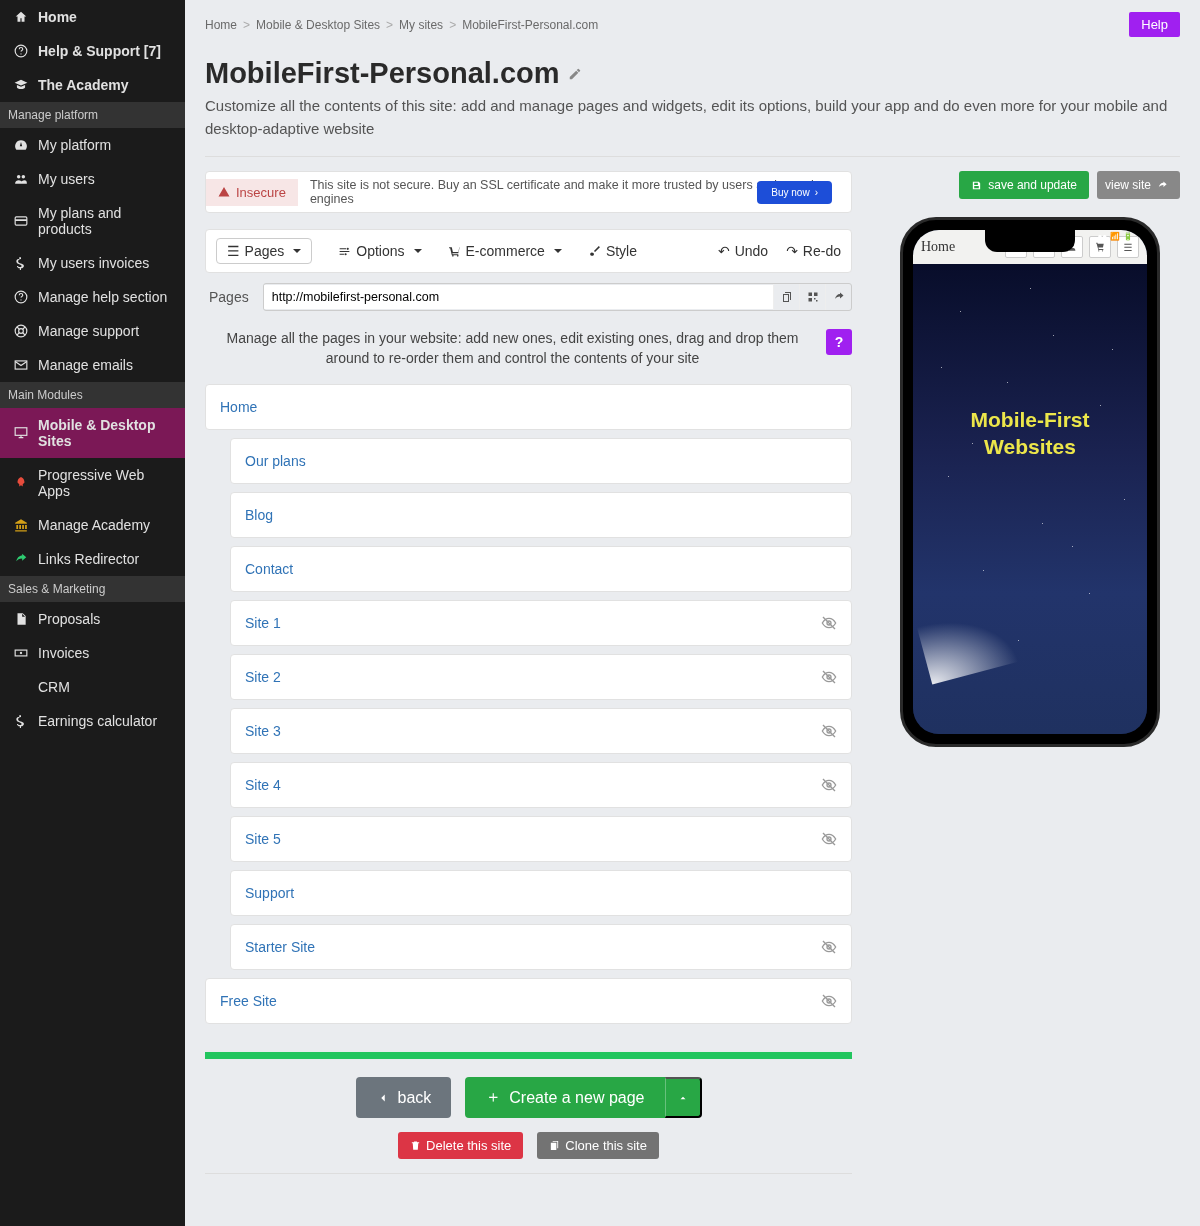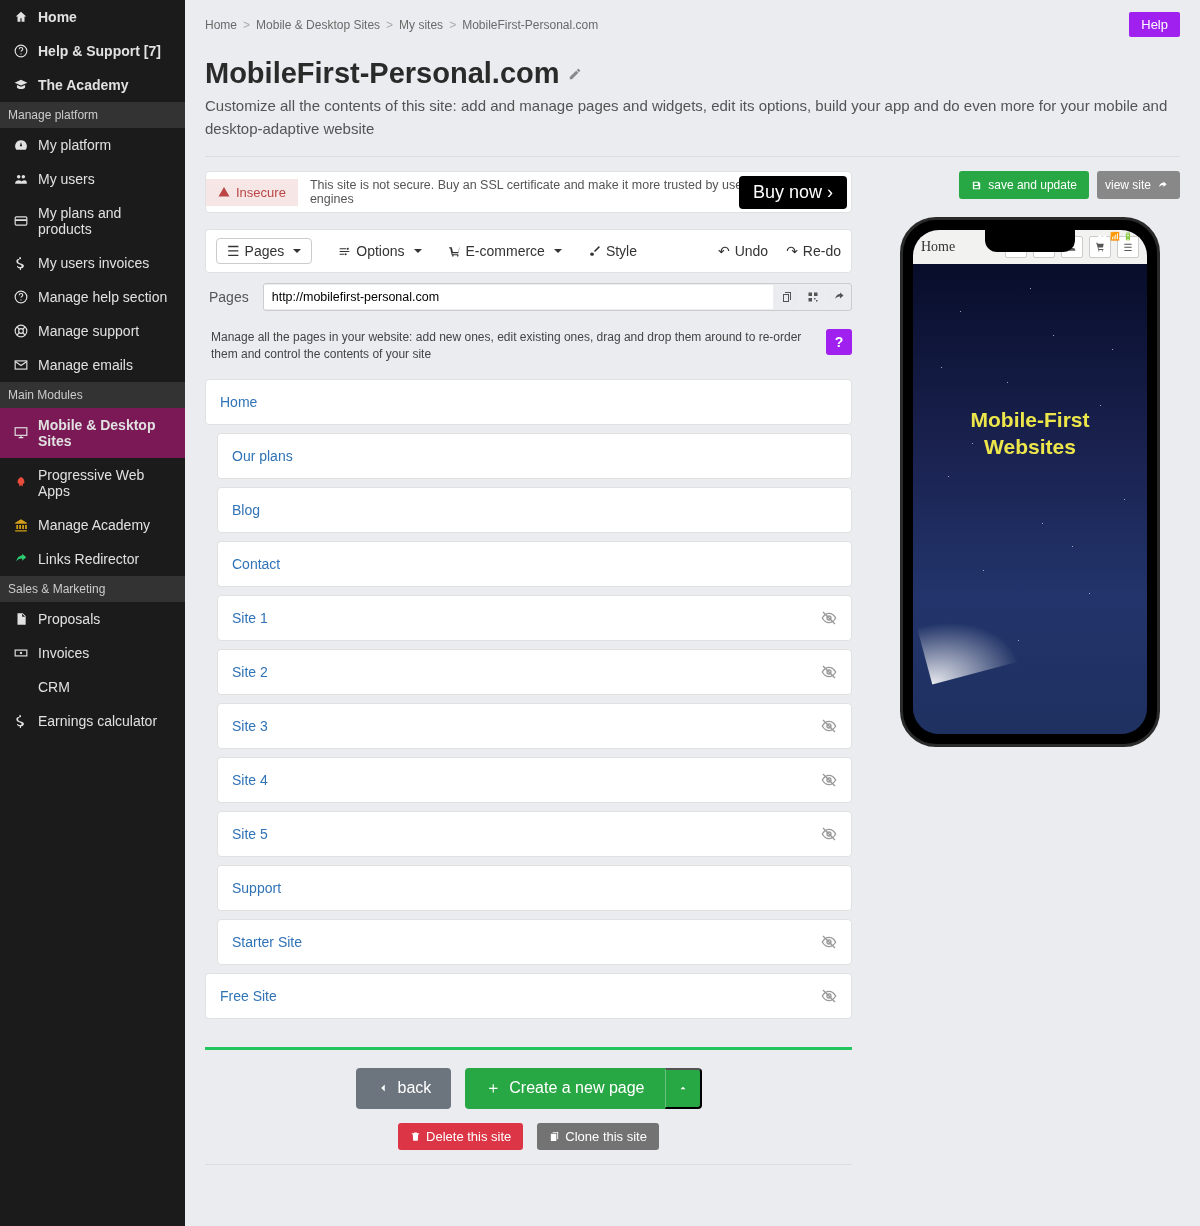--- a/index.html
+++ b/index.html
@@ -20,39 +20,39 @@
 .page-title { font-size: 29px; font-weight: 700; color: #2a2a2a; }
 .edit-icon { color: #888; cursor: pointer; font-size:14px;}
 .subtitle { font-size: 15px; color: #545454; line-height: 1.5; margin-bottom: 16px; }
 .divider { border-top: 1px solid #ddd; margin: 14px 0; }
 .columns { display: flex; gap: 28px; align-items: flex-start; }
 .left-col { flex: 1; min-width: 0; }
 .right-col { width: 300px; flex-shrink: 0; }
 .alert-box { background: #fff; border: 1px solid #e1e1e1; border-radius: 4px; display: flex; align-items: center; overflow: hidden; margin-bottom: 16px; position:relative;}
 .alert-left { background: #f7e6e6; color: #b44; padding: 6px 12px; display: flex; align-items: center; gap: 6px; font-size: 13px; }
 .alert-msg { padding: 6px 12px; font-size: 12.5px; color: #555; flex: 1; }
-.buy-btn { background: #000000; color: #fff; padding: 6px 14px; font-size: 18px; cursor: pointer; display: flex; align-items: center; gap: 5px; border-radius:4px; position:absolute; right:4px;}
+.buy-btn { background: #1d4ed8; color: #fff; padding: 6px 14px; font-size: 10px; cursor: pointer; display: flex; align-items: center; gap: 5px; border-radius:4px; position:absolute; right:19px;}
 .toolbar { background: #fff; border: 1px solid #e1e1e1; border-radius: 4px; padding: 8px 10px; display: flex; align-items: center; gap: 26px; font-size: 14px; }
 .toolbar .tool { display: flex; align-items: center; gap: 5px; cursor: pointer; color: #333; }
 .toolbar .tool.pages-btn { border: 1px solid #ccc; border-radius: 4px; padding: 4px 10px; }
 .toolbar .right { margin-left: auto; display: flex; gap: 18px; }
 .url-row { display: flex; align-items: center; padding: 10px 0 0 0; gap: 10px; }
 .url-label { color: #555; font-size: 14px; padding:0 4px;}
 .url-field { flex: 1; border: 1px solid #ccc; border-radius: 3px; display: flex; align-items: center; overflow: hidden; }
 .url-field input { flex: 1; border: none; padding: 5px 8px; font-size: 12.5px; outline: none; background:#fff;}
 .url-icons { display: flex; }
 .url-icons .ico { width: 26px; height: 26px; display: flex; align-items: center; justify-content: center; border-left: 1px solid #eee; cursor: pointer; color: #555; font-size: 13px; }
 .instr-row { display: flex; gap: 12px; margin: 18px 0 16px 0; }
-.instr-text { font-size: 12px; color: #444; line-height: 1.4; flex: 1; padding-left:6px;}
+.instr-text { font-size: 14px; color: #444; line-height: 1.4; flex: 1; padding-left:6px;text-align:center;}
 .qmark { background: #a020f0; color: #fff; width: 26px; height: 26px; border-radius: 3px; display: flex; align-items: center; justify-content: center; font-weight: 700; cursor: pointer; flex-shrink: 0; }
 .page-card { background: #fff; border: 1px solid #e1e1e1; border-radius: 4px; padding: 14px 14px; margin-bottom: 8px; display: flex; align-items: center; cursor: pointer; }
 .page-card .label { color: #3073b6; font-size: 14px; }
 .page-card .eye { margin-left: auto; color: #999; }
-.indent1 { margin-left: 12px; }
-.actions { margin-top: 28px; padding-top: 18px; border-top: 3px solid #22c55e; display: flex; flex-direction: column; align-items: center; gap: 14px; }
+.indent1 { margin-left: 25px; }
+.actions { margin-top: 28px; padding-top: 18px; border-top: 7px solid #22c55e; display: flex; flex-direction: column; align-items: center; gap: 14px; }
 .btn-row { display: flex; gap: 14px; align-items: stretch; }
 .btn { border: none; border-radius: 4px; font-size: 16px; padding: 10px 20px; cursor: pointer; display: flex; align-items: center; gap: 8px; }
 .btn-grey { background: #6c757d; color: #fff; }
 .btn-green { background: #28a745; color: #fff; }
 .btn-green.split { border-radius: 4px 0 0 4px; }
 .btn-caret { background: #28a745; color: #fff; border-radius: 0 4px 4px 0; padding: 10px 12px; border-left: 1px solid rgba(255,255,255,0.3); display:flex; align-items:center;}
 .btn-sm { font-size: 13px; padding: 6px 12px; border-radius: 3px; cursor: pointer; border: none; display: inline-flex; align-items: center; gap: 5px; }
 .btn-red { background: #dc3545; color: #fff; }
 .btn-purple { background: #737373; color: #fff; }
 .preview-buttons { display: flex; gap: 8px; justify-content: flex-end; margin-bottom: 18px; }

